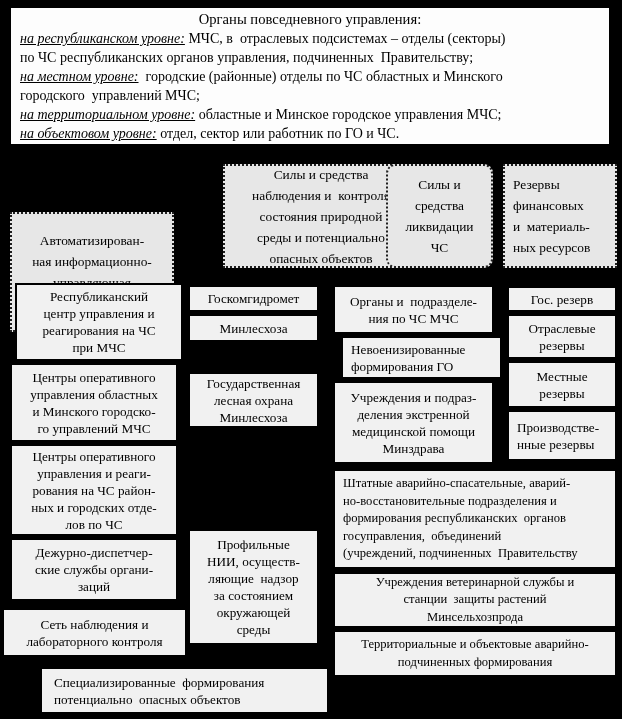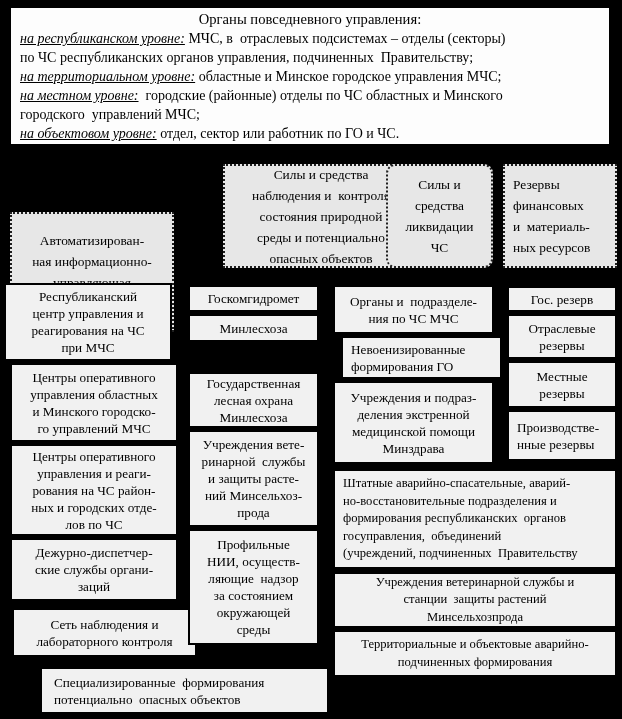--- a/index.html
+++ b/index.html
@@ -34,23 +34,23 @@
 </style>
 </head>
 <body>
 
 <div class="canvas">
 
   <div class="top-panel">
     <div class="ttl">Органы повседневного управления:</div>
     <div class="lvl"><span class="lvl-term">на республиканском уровне:</span><span> МЧС, в  отраслевых подсистемах – отделы (секторы)
 по ЧС республиканских органов управления, подчиненных  Правительству;</span></div>
-    <div class="lvl"><span class="lvl-term">на территориальном уровне:</span><span> областные и Минское городское управления МЧС;</span></div>
     <div class="lvl"><span class="lvl-term">на местном уровне:</span><span>  городские (районные) отделы по ЧС областных и Минского
 городского  управлений МЧС;</span></div>
+    <div class="lvl"><span class="lvl-term">на территориальном уровне:</span><span> областные и Минское городское управления МЧС;</span></div>
     <div class="lvl"><span class="lvl-term">на объектовом уровне:</span><span> отдел, сектор или работник по ГО и ЧС.</span></div>
   </div>
 
   <div class="box row2 ta-c" style="left:10px;top:164px;width:164px;height:120px;margin-top:48px;">Автоматизирован-
 ная информационно-
 управляющая
 система</div>
   <div class="box row2 ta-c" style="left:183px;top:164px;width:196px;height:104px;margin-left:40px;">Силы и средства
 наблюдения и  контроля
 состояния природной
@@ -58,49 +58,44 @@
 опасных объектов</div>
   <div class="box row2 ta-c" style="left:386px;top:164px;width:107px;height:104px;border-radius:9px;">Силы и
 средства
 ликвидации
 ЧС</div>
   <div class="box row2 ta-l" style="left:503px;top:164px;width:114px;height:104px;">Резервы
 финансовых
 и  материаль-
 ных ресурсов</div>
 
-  <div class="box ta-c" style="left:4px;top:283px;width:168px;height:78px;">Республиканский
+  <div class="box ta-c" style="left:15px;top:283px;width:168px;height:78px;">Республиканский
 центр управления и
 реагирования на ЧС
 при МЧС</div>
   <div class="box ta-c" style="left:10px;top:363px;width:168px;height:79px;">Центры оперативного
 управления областных
 и Минского городско-
 го управлений МЧС</div>
   <div class="box ta-c" style="left:10px;top:444px;width:168px;height:92px;">Центры оперативного
 управления и реаги-
 рования на ЧС район-
 ных и городских отде-
 лов по ЧС</div>
   <div class="box ta-c" style="left:10px;top:538px;width:168px;height:63px;">Дежурно-диспетчер-
 ские службы органи-
 заций</div>
-  <div class="box ta-c" style="left:12px;top:608px;width:185px;height:49px;">Сеть наблюдения и
+  <div class="box ta-c" style="left:2px;top:608px;width:185px;height:49px;">Сеть наблюдения и
 лабораторного контроля</div>
 
   <div class="box ta-c" style="left:188px;top:285px;width:131px;height:27px;">Госкомгидромет</div>
   <div class="box ta-c" style="left:188px;top:314px;width:131px;height:28px;">Минлесхоза</div>
   <div class="box ta-c" style="left:188px;top:372px;width:131px;height:56px;">Государственная
 лесная охрана
 Минлесхоза</div>
-  <div class="box ta-c" style="left:188px;top:430px;width:131px;height:97px;">Учреждения вете-
-ринарной  службы
-и защиты расте-
-ний Минсельхоз-
-прода</div>
   <div class="box ta-c" style="left:188px;top:529px;width:131px;height:116px;">Профильные
 НИИ, осуществ-
 ляющие  надзор
 за состоянием
 окружающей
 среды</div>
 
   <div class="box ta-c" style="left:333px;top:285px;width:161px;height:49px;">Органы и  подразделе-
 ния по ЧС МЧС</div>
   <div class="box ta-l" style="left:341px;top:336px;width:161px;height:43px;">Невоенизированные

